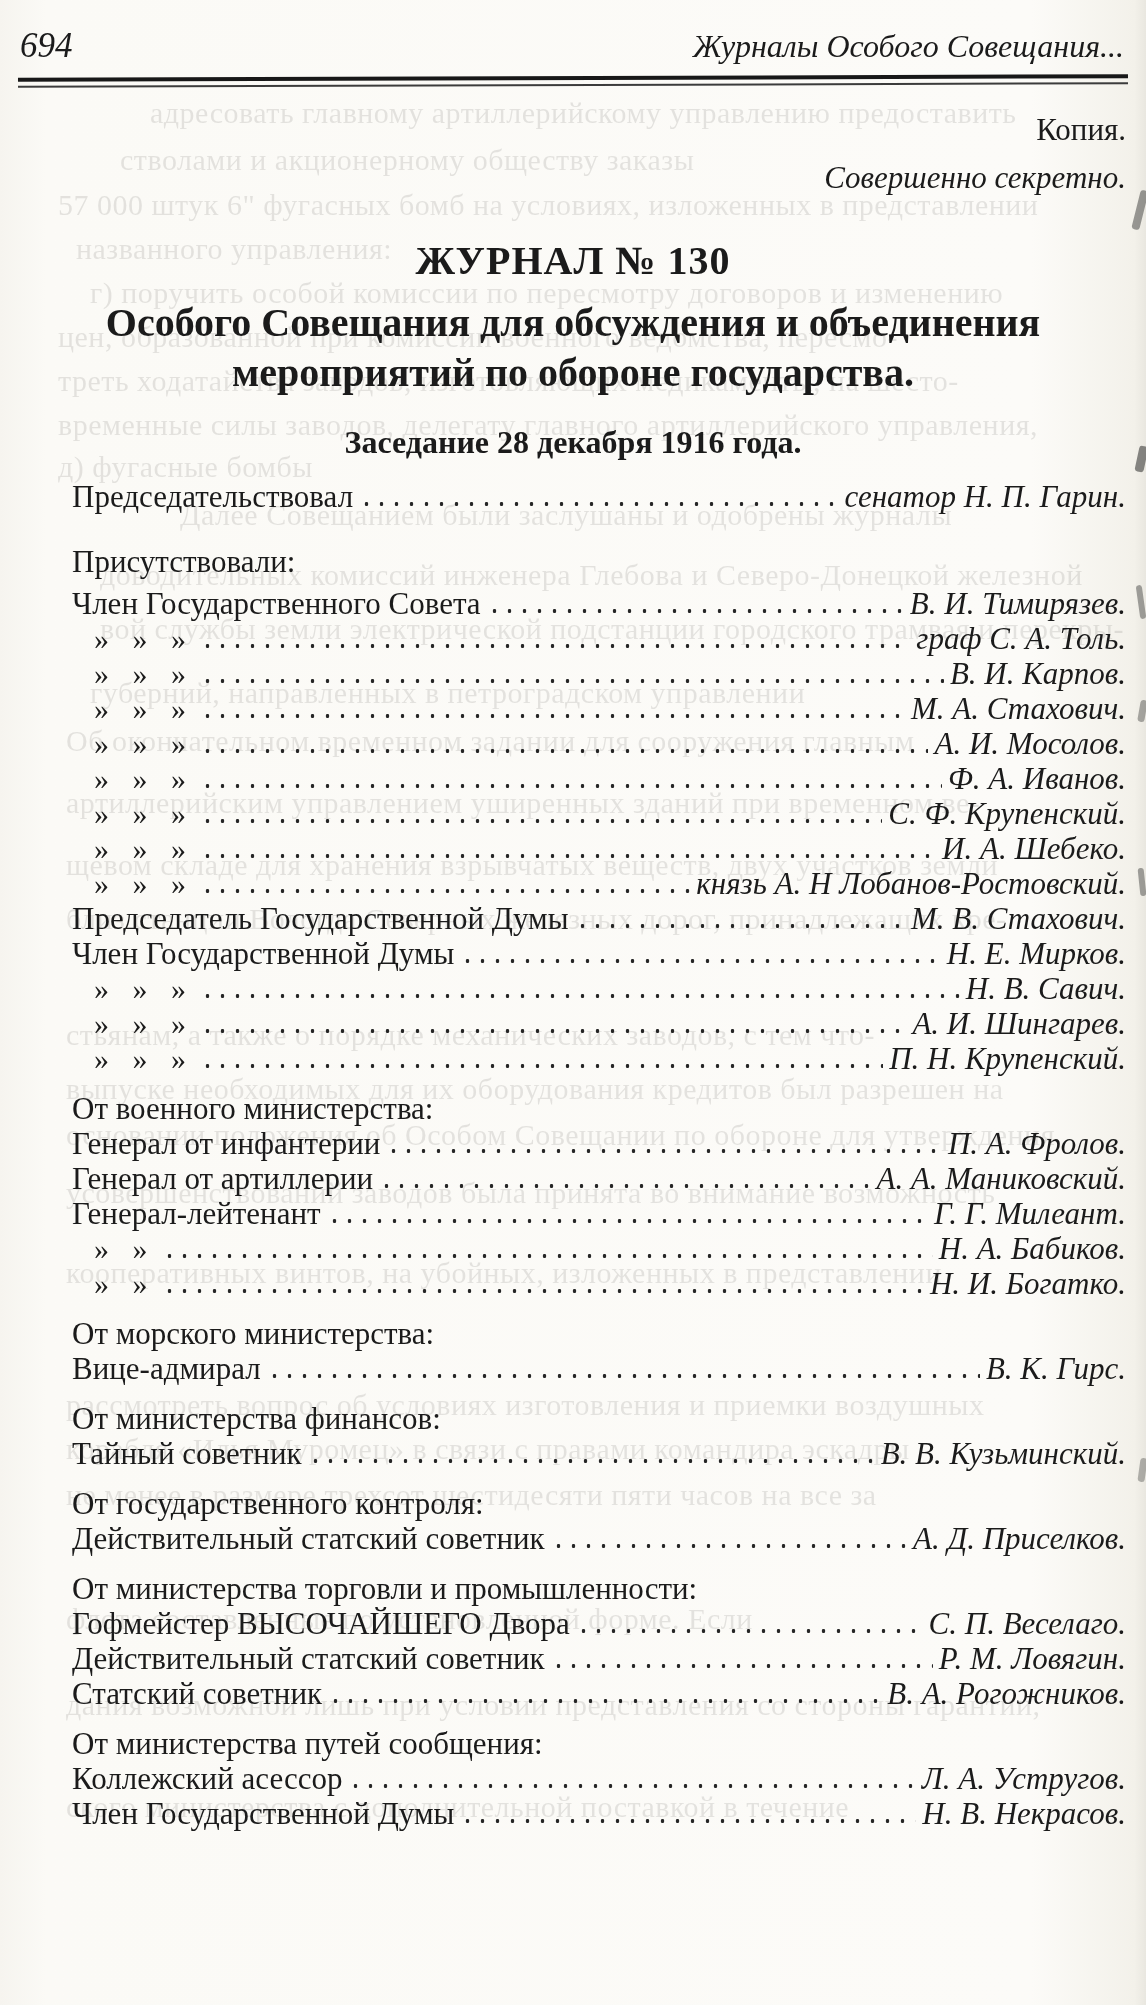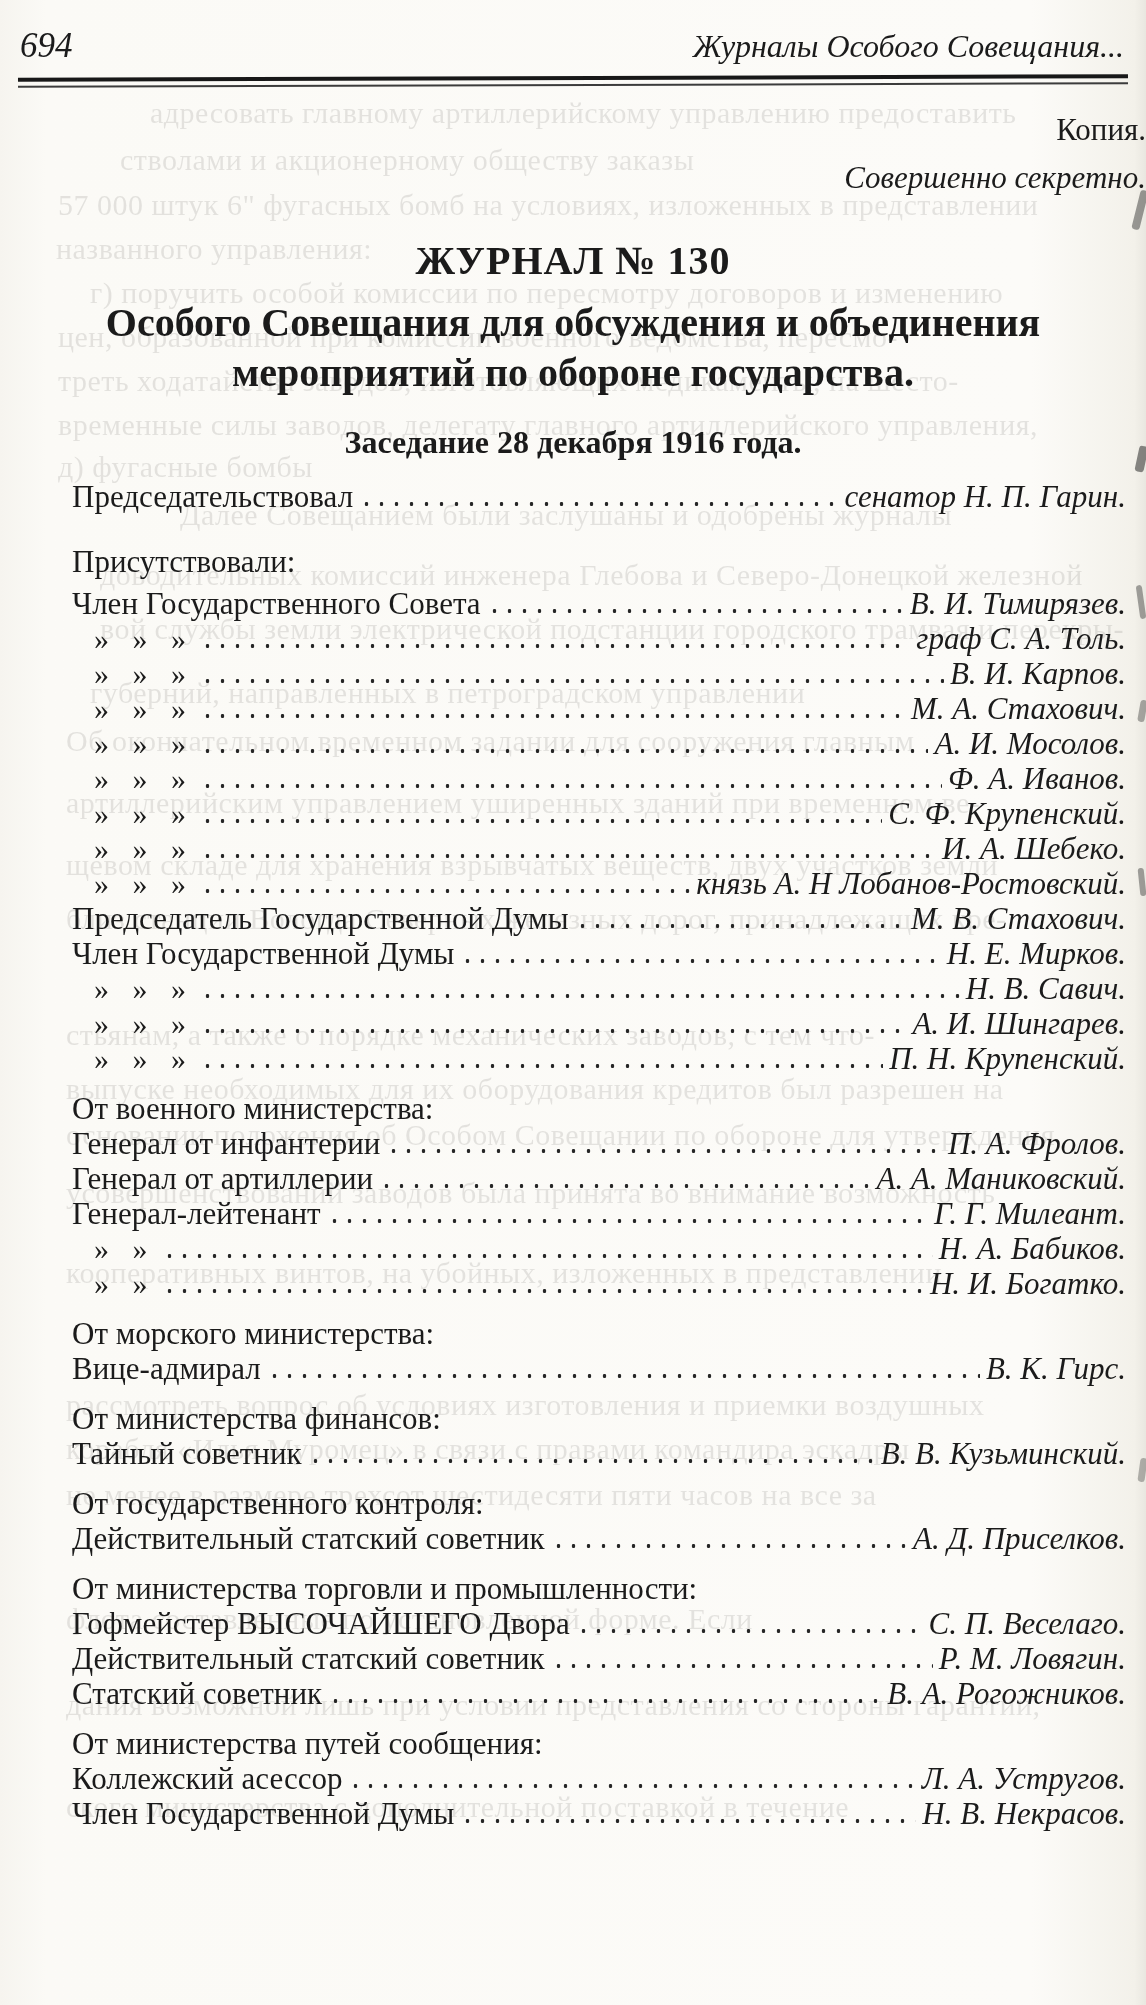--- a/index.html
+++ b/index.html
@@ -38,21 +38,21 @@
     padding:26px 22px 0 20px;
     gap:46px;
   }
   .pagenum{font-style:italic;font-size:35px;}
   .runtitle{font-style:italic;font-size:32px;}
   .rule{
     margin:10px 18px 0 18px;height:4px;
     border-top:4px solid #181818;border-bottom:2px solid #3c3c3c;
     transform:rotate(-0.18deg);
   }
-  .stamp{ text-align:right;font-size:31px;line-height:36px; }
+  .stamp{ text-align:right;padding-right:20px;font-size:31px;line-height:36px; }
   .stamp.copy{margin-top:26px;}
   .stamp.secret{margin-top:12px;font-style:italic;}
   .title-block{text-align:center;font-weight:bold;}
   .title-line1{margin-top:42px;font-size:40px;line-height:46px;letter-spacing:1px;}
   .title-line2{margin-top:14px;font-size:40px;line-height:50px;}
   .title-line3{font-size:40px;line-height:50px;}
   .session-line{margin-top:26px;text-align:center;font-weight:bold;font-size:32px;}
   .flexrow{
     display:flex;align-items:center;
     padding:0 20px 0 72px;
@@ -86,21 +86,21 @@
 </style>
 </head>
 <body>
 
 <div class="page">
 
   <div class="ghost-layer" id="ghostLayer">
       <div class="ghost" style="top: 96px; left: 150px;">адресовать главному артиллерийскому управлению предоставить</div>
       <div class="ghost" style="top: 143px; left: 120px;">стволами и акционерному обществу заказы</div>
       <div class="ghost" style="top: 188px; left: 58px;">57 000 штук 6" фугасных бомб на условиях, изложенных в представлении</div>
-      <div class="ghost" style="top: 232px; left: 56px;">названного управления:</div>
+      <div class="ghost" style="top: 232px; left: 76px;">названного управления:</div>
       <div class="ghost" style="top: 276px; left: 90px;">г) поручить особой комиссии по пересмотру договоров и изменению</div>
       <div class="ghost" style="top: 320px; left: 58px;">цен, образованной при комиссии военного ведомства, пересмо-</div>
       <div class="ghost" style="top: 364px; left: 58px;">треть ходатайства заводов, изготовляющих медикаменты, на шесто-</div>
       <div class="ghost" style="top: 408px; left: 58px;">временные силы заводов, делегату главного артиллерийского управления,</div>
       <div class="ghost" style="top: 450px; left: 58px;">д) фугасные бомбы</div>
       <div class="ghost" style="top: 498px; left: 180px;">Далее Совещанием были заслушаны и одобрены журналы</div>
       <div class="ghost" style="top: 558px; left: 100px;">доводительных комиссий инженера Глебова и Северо-Донецкой железной</div>
       <div class="ghost" style="top: 612px; left: 100px;">вой службы земли электрической подстанции городского трамвая и перекры-</div>
       <div class="ghost" style="top: 676px; left: 90px;">губерний, направленных в петроградском управлении</div>
       <div class="ghost" style="top: 724px; left: 66px;">Об окончательном временном задании для сооружения главным</div>

